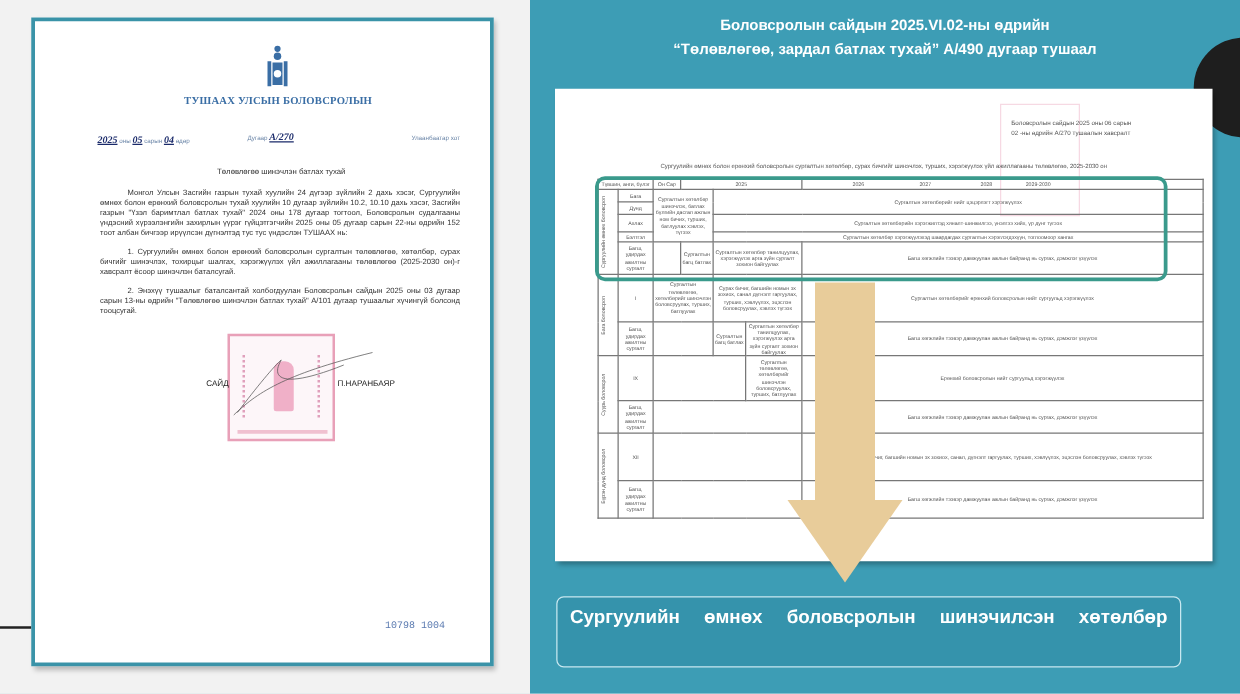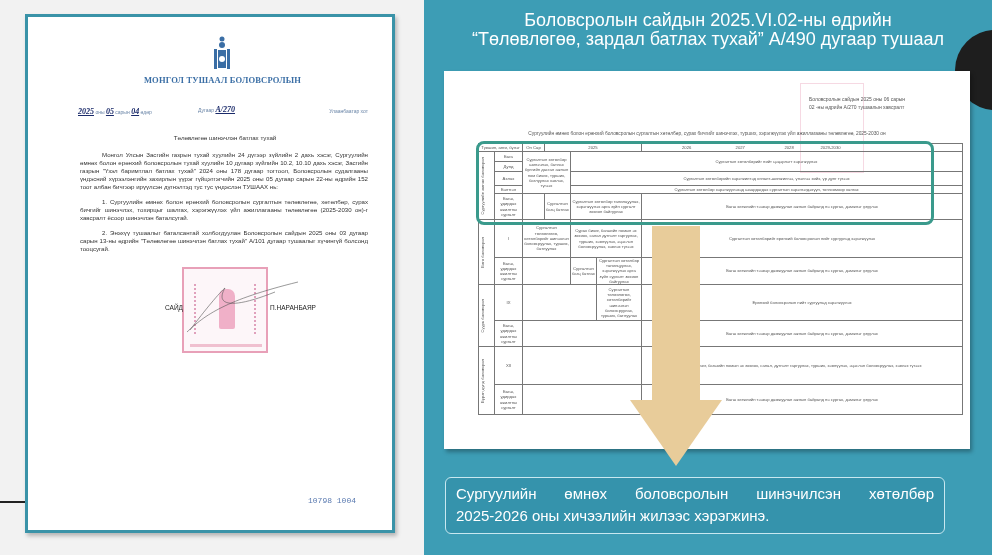--- a/index.html
+++ b/index.html
@@ -24,56 +24,56 @@
   .seal .sl { position: absolute; left: 10px; top: 15px; width: 10px; height: 50px; border-left: 2px dotted #e0a0bc; }
   .seal .sr { position: absolute; right: 10px; top: 15px; width: 10px; height: 50px; border-right: 2px dotted #e0a0bc; }
   .seal .sb { position: absolute; left: 6px; bottom: 4px; width: 72px; height: 3px; background: #f0c0d0; }
   .sign-label { position: absolute; left: 165px; top: 304px; font-size: 6.5px; color: #222; }
   .sign-name { position: absolute; left: 270px; top: 304px; font-size: 6.5px; color: #222; }
   .signature { position: absolute; left: 185px; top: 280px; width: 115px; height: 55px; }
   .stamp-num { position: absolute; left: 308px; top: 496px; font-family: "Liberation Mono", monospace; font-size: 8px; color: #5a7ab0; }
 
   
   .panel { position: absolute; left: 424px; top: 0; width: 568px; height: 555px; background: #3d9db5; }
-  .panel-title { position: absolute; left: 0; top: 11px; width: 568px; text-align: center; color: #fff; font-size: 18px; line-height: 19px; font-weight: normal; }
+  .panel-title { position: absolute; left: 0; top: 11px; width: 568px; text-align: center; color: #fff; font-size: 12px; line-height: 19px; font-weight: bold; }
   .dark-circle { position: absolute; left: 955px; top: 30px; width: 80px; height: 80px; border-radius: 50%; background: #1e1e1e; }
   .plan-doc { position: absolute; left: 444px; top: 71px; width: 526px; height: 378px; background: #fff; box-shadow: 2px 3px 4px rgba(0,0,0,0.3); }
   .plan-header { position: absolute; left: 365px; top: 24px; width: 160px; font-size: 5px; line-height: 8px; color: #555; }
   .plan-caption { position: absolute; left: 0; top: 60px; width: 526px; text-align: center; font-size: 4.8px; color: #555; }
   .table-wrap { position: absolute; left: 34px; top: 72px; width: 485px; }
   table.plan { border-collapse: collapse; width: 485px; table-layout: fixed; font-size: 4.2px; color: #555; }
   table.plan td { border: 0.6px solid #777; text-align: center; vertical-align: middle; padding: 0 1px; line-height: 5.2px; overflow: hidden; }
   .vtext { writing-mode: vertical-rl; transform: rotate(180deg); white-space: nowrap; }
   .highlight { position: absolute; left: 476px; top: 141px; width: 458px; height: 84px; border: 3px solid #3a9a8c; border-radius: 8px; }
   .plan-seal { position: absolute; left: 356px; top: 12px; width: 64px; height: 90px; border: 1px solid #f0c0d0; opacity: 0.6; }
 
   .arrow-body { position: absolute; left: 652px; top: 226px; width: 48px; height: 176px; background: #e8cc9a; }
   .arrow-head { position: absolute; left: 630px; top: 400px; width: 0; height: 0; border-left: 46px solid transparent; border-right: 46px solid transparent; border-top: 66px solid #e8cc9a; }
 
   .summary { position: absolute; left: 445px; top: 477px; width: 500px; height: 57px; border: 1px solid #c8e8f0; border-radius: 6px; color: #fff; font-size: 15px; line-height: 22px; padding: 5px 10px; text-align: justify; text-align-last: left; background: rgba(40,130,155,0.35); }
-  .summary span.l1 { display: block; text-align: justify; text-align-last: justify; }
+  .summary span.l1 { display: block; text-align: justify; text-align-last: justify; font-weight: bold; }
 </style>
 </head>
 <body>
 
 <div class="stage">
 
   <div class="hline"></div>
   <div class="doc-frame-full"></div>
 
   <svg class="emblem" viewBox="0 0 18 36">
     <circle cx="9" cy="4" r="2.5" fill="#3a6ea5"></circle>
     <circle cx="9" cy="10" r="3" fill="#3a6ea5"></circle>
     <rect x="1" y="14" width="3" height="20" fill="#3a6ea5"></rect>
     <rect x="14" y="14" width="3" height="20" fill="#3a6ea5"></rect>
     <rect x="5" y="15" width="8" height="18" fill="#3a6ea5"></rect>
     <circle cx="9" cy="24" r="3" fill="#fff"></circle>
   </svg>
   <div class="ministry">
-    <div>МОНГОЛ ТУШААЛ БОЛОВСРОЛЫН</div>
+    <div>ТУШААХ УЛСЫН БОЛОВСРОЛЫН</div>
   </div>
 
   <div class="meta-row">
     <span class="meta-date">
       <b>2025</b> <span>оны</span>
       <b>05</b> <span>сарын</span>
       <b>04</b> <span>өдөр</span>
     </span>
     <span class="meta-num">
       <span>Дугаар</span> <b>А/270</b>
@@ -220,15 +220,14 @@
     </div>
   </div>
 
   <div class="highlight"></div>
 
   <div class="arrow-body"></div>
   <div class="arrow-head"></div>
 
   <div class="summary">
     <span class="l1">Сургуулийн өмнөх боловсролын шинэчилсэн хөтөлбөр</span>
-    <span>2025-2026 оны хичээлийн жилээс хэрэгжинэ.</span>
   </div>
 </div>
 
 </body></html>

